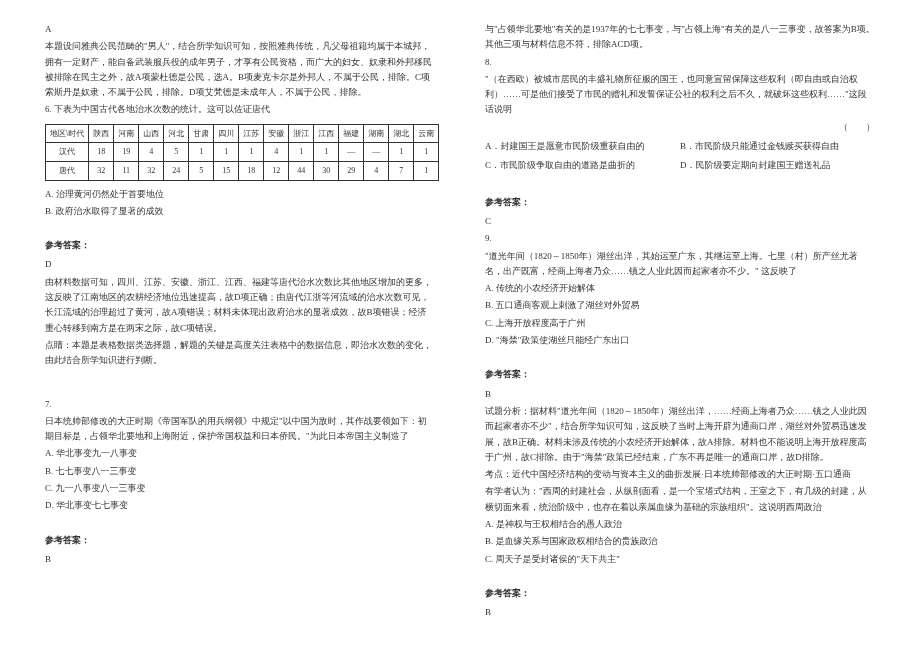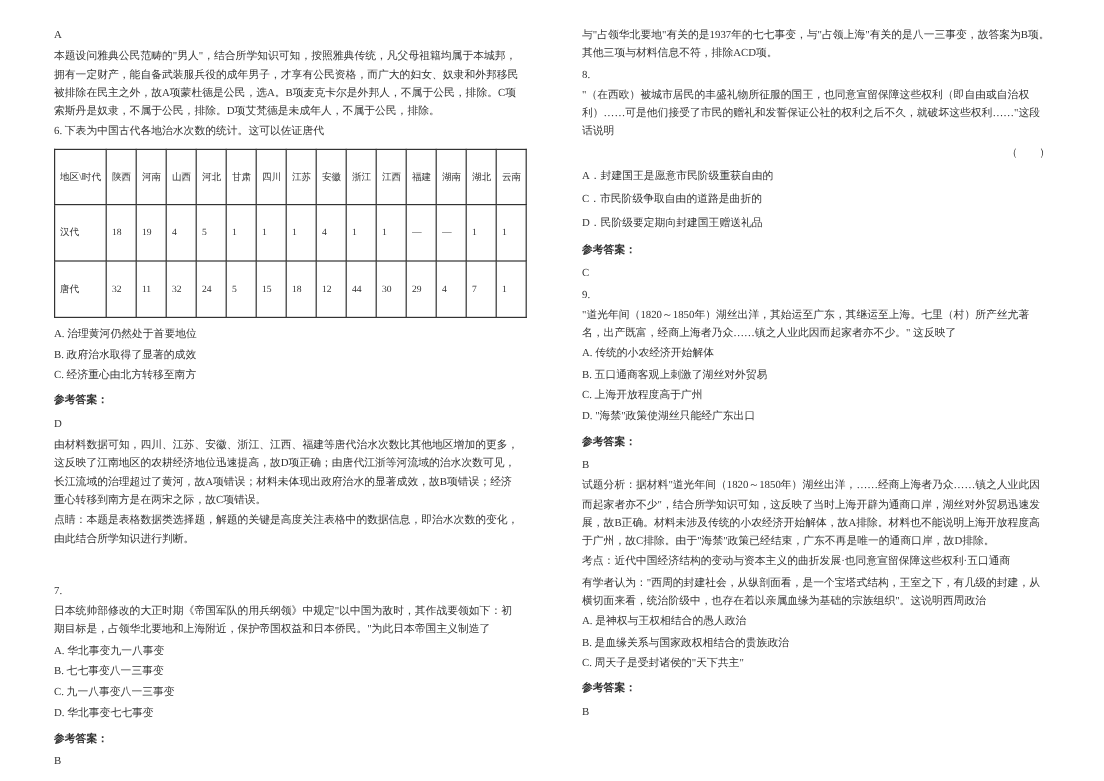--- a/index.html
+++ b/index.html
@@ -14,32 +14,32 @@
       display: flex;
       padding: 20px 30px;
     }
     .col {
       width: 50%;
       padding: 0 15px;
     }
     .col-left { padding-right: 25px; }
     .col-right { padding-left: 25px; }
     p { margin: 2px 0; }
-    .answer-label { font-weight: bold; margin-top: 6px; margin-bottom: 4px; }
+    .answer-label { font-weight: bold; margin-top: 19px; margin-bottom: 4px; }
     .q-num { font-weight: normal; }
     .gap-big { margin-top: 28px; }
     table {
       border-collapse: collapse;
       margin: 6px 0;
       font-size: 8px;
     }
     td {
       border: 1px solid #333;
-      padding: 16px 4px;
-      text-align: left;
+      padding: 2px 4px;
+      text-align: center;
       white-space: nowrap;
     }
     .hdr-cell { font-size: 8px; }
     .opt { margin: 2px 0; }
   </style>
 </head>
 <body>
 
 <div class="col col-left">
   <p>A</p>
@@ -97,21 +97,20 @@
       <td>29</td>
       <td>4</td>
       <td>7</td>
       <td>1</td>
     </tr>
   </tbody>
     </table>
 
   <p class="opt">A. 治理黄河仍然处于首要地位</p>
   <p class="opt">B. 政府治水取得了显著的成效</p>
-  <p class="opt">C. 经济重心由北方转移至南方</p>
   <p class="answer-label">参考答案：</p>
   <p>D</p>
   <p>由材料数据可知，四川、江苏、安徽、浙江、江西、福建等唐代治水次数比其他地区增加的更多，这反映了江南地区的农耕经济地位迅速提高，故D项正确；由唐代江浙等河流域的治水次数可见，长江流域的治理超过了黄河，故A项错误；材料未体现出政府治水的显著成效，故B项错误；经济重心转移到南方是在两宋之际，故C项错误。</p>
   <p>点睛：本题是表格数据类选择题，解题的关键是高度关注表格中的数据信息，即治水次数的变化，由此结合所学知识进行判断。</p>
 
   <div class="gap-big"></div>
 
   <p class="q-num">7.</p>
   <p>日本统帅部修改的大正时期《帝国军队的用兵纲领》中规定"以中国为敌时，其作战要领如下：初期目标是，占领华北要地和上海附近，保护帝国权益和日本侨民。"为此日本帝国主义制造了</p>
   <p class="opt">A. 华北事变九一八事变</p>
@@ -123,38 +122,39 @@
 </div>
 
 <div class="col col-right">
   <p>与"占领华北要地"有关的是1937年的七七事变，与"占领上海"有关的是八一三事变，故答案为B项。其他三项与材料信息不符，排除ACD项。</p>
 
   <p class="q-num">8.</p>
   <p>"（在西欧）被城市居民的丰盛礼物所征服的国王，也同意宣留保障这些权利（即自由或自治权利）……可是他们接受了市民的赠礼和发誓保证公社的权利之后不久，就破坏这些权利……"这段话说明</p>
   <p style="text-align:right;">（　　）</p>
   <div style="display:flex;">
     <p class="opt" style="width:50%;">A．封建国王是愿意市民阶级重获自由的</p>
+    <p class="opt" style="width:50%;">B．市民阶级只能通过金钱赎买获得自由</p>
   </div>
-  <div style="display:flex;flex-direction:column;">
+  <div style="display:flex;">
     <p class="opt" style="width:50%;">C．市民阶级争取自由的道路是曲折的</p>
     <p class="opt" style="width:50%;">D．民阶级要定期向封建国王赠送礼品</p>
   </div>
   <p class="answer-label">参考答案：</p>
   <p>C</p>
 
   <p class="q-num">9.</p>
   <p>"道光年间（1820～1850年）湖丝出洋，其始运至广东，其继运至上海。七里（村）所产丝尤著名，出产既富，经商上海者乃众……镇之人业此因而起家者亦不少。" 这反映了</p>
   <p class="opt">A. 传统的小农经济开始解体</p>
   <p class="opt">B. 五口通商客观上刺激了湖丝对外贸易</p>
   <p class="opt">C. 上海开放程度高于广州</p>
   <p class="opt">D. "海禁"政策使湖丝只能经广东出口</p>
   <p class="answer-label">参考答案：</p>
   <p>B</p>
   <p>试题分析：据材料"道光年间（1820～1850年）湖丝出洋，……经商上海者乃众……镇之人业此因而起家者亦不少"，结合所学知识可知，这反映了当时上海开辟为通商口岸，湖丝对外贸易迅速发展，故B正确。材料未涉及传统的小农经济开始解体，故A排除。材料也不能说明上海开放程度高于广州，故C排除。由于"海禁"政策已经结束，广东不再是唯一的通商口岸，故D排除。</p>
-  <p>考点：近代中国经济结构的变动与资本主义的曲折发展·也同意宣留保障这些权利·五口通商</p>
+  <p>考点：近代中国经济结构的变动与资本主义的曲折发展·日本统帅部修改的大正时期·五口通商</p>
 
   <p>有学者认为："西周的封建社会，从纵剖面看，是一个宝塔式结构，王室之下，有几级的封建，从横切面来看，统治阶级中，也存在着以亲属血缘为基础的宗族组织"。这说明西周政治</p>
   <p class="opt">A. 是神权与王权相结合的愚人政治</p>
   <p class="opt">B. 是血缘关系与国家政权相结合的贵族政治</p>
   <p class="opt">C. 周天子是受封诸侯的"天下共主"</p>
   <p class="answer-label">参考答案：</p>
   <p>B</p>
 </div>
 
 </body></html>

